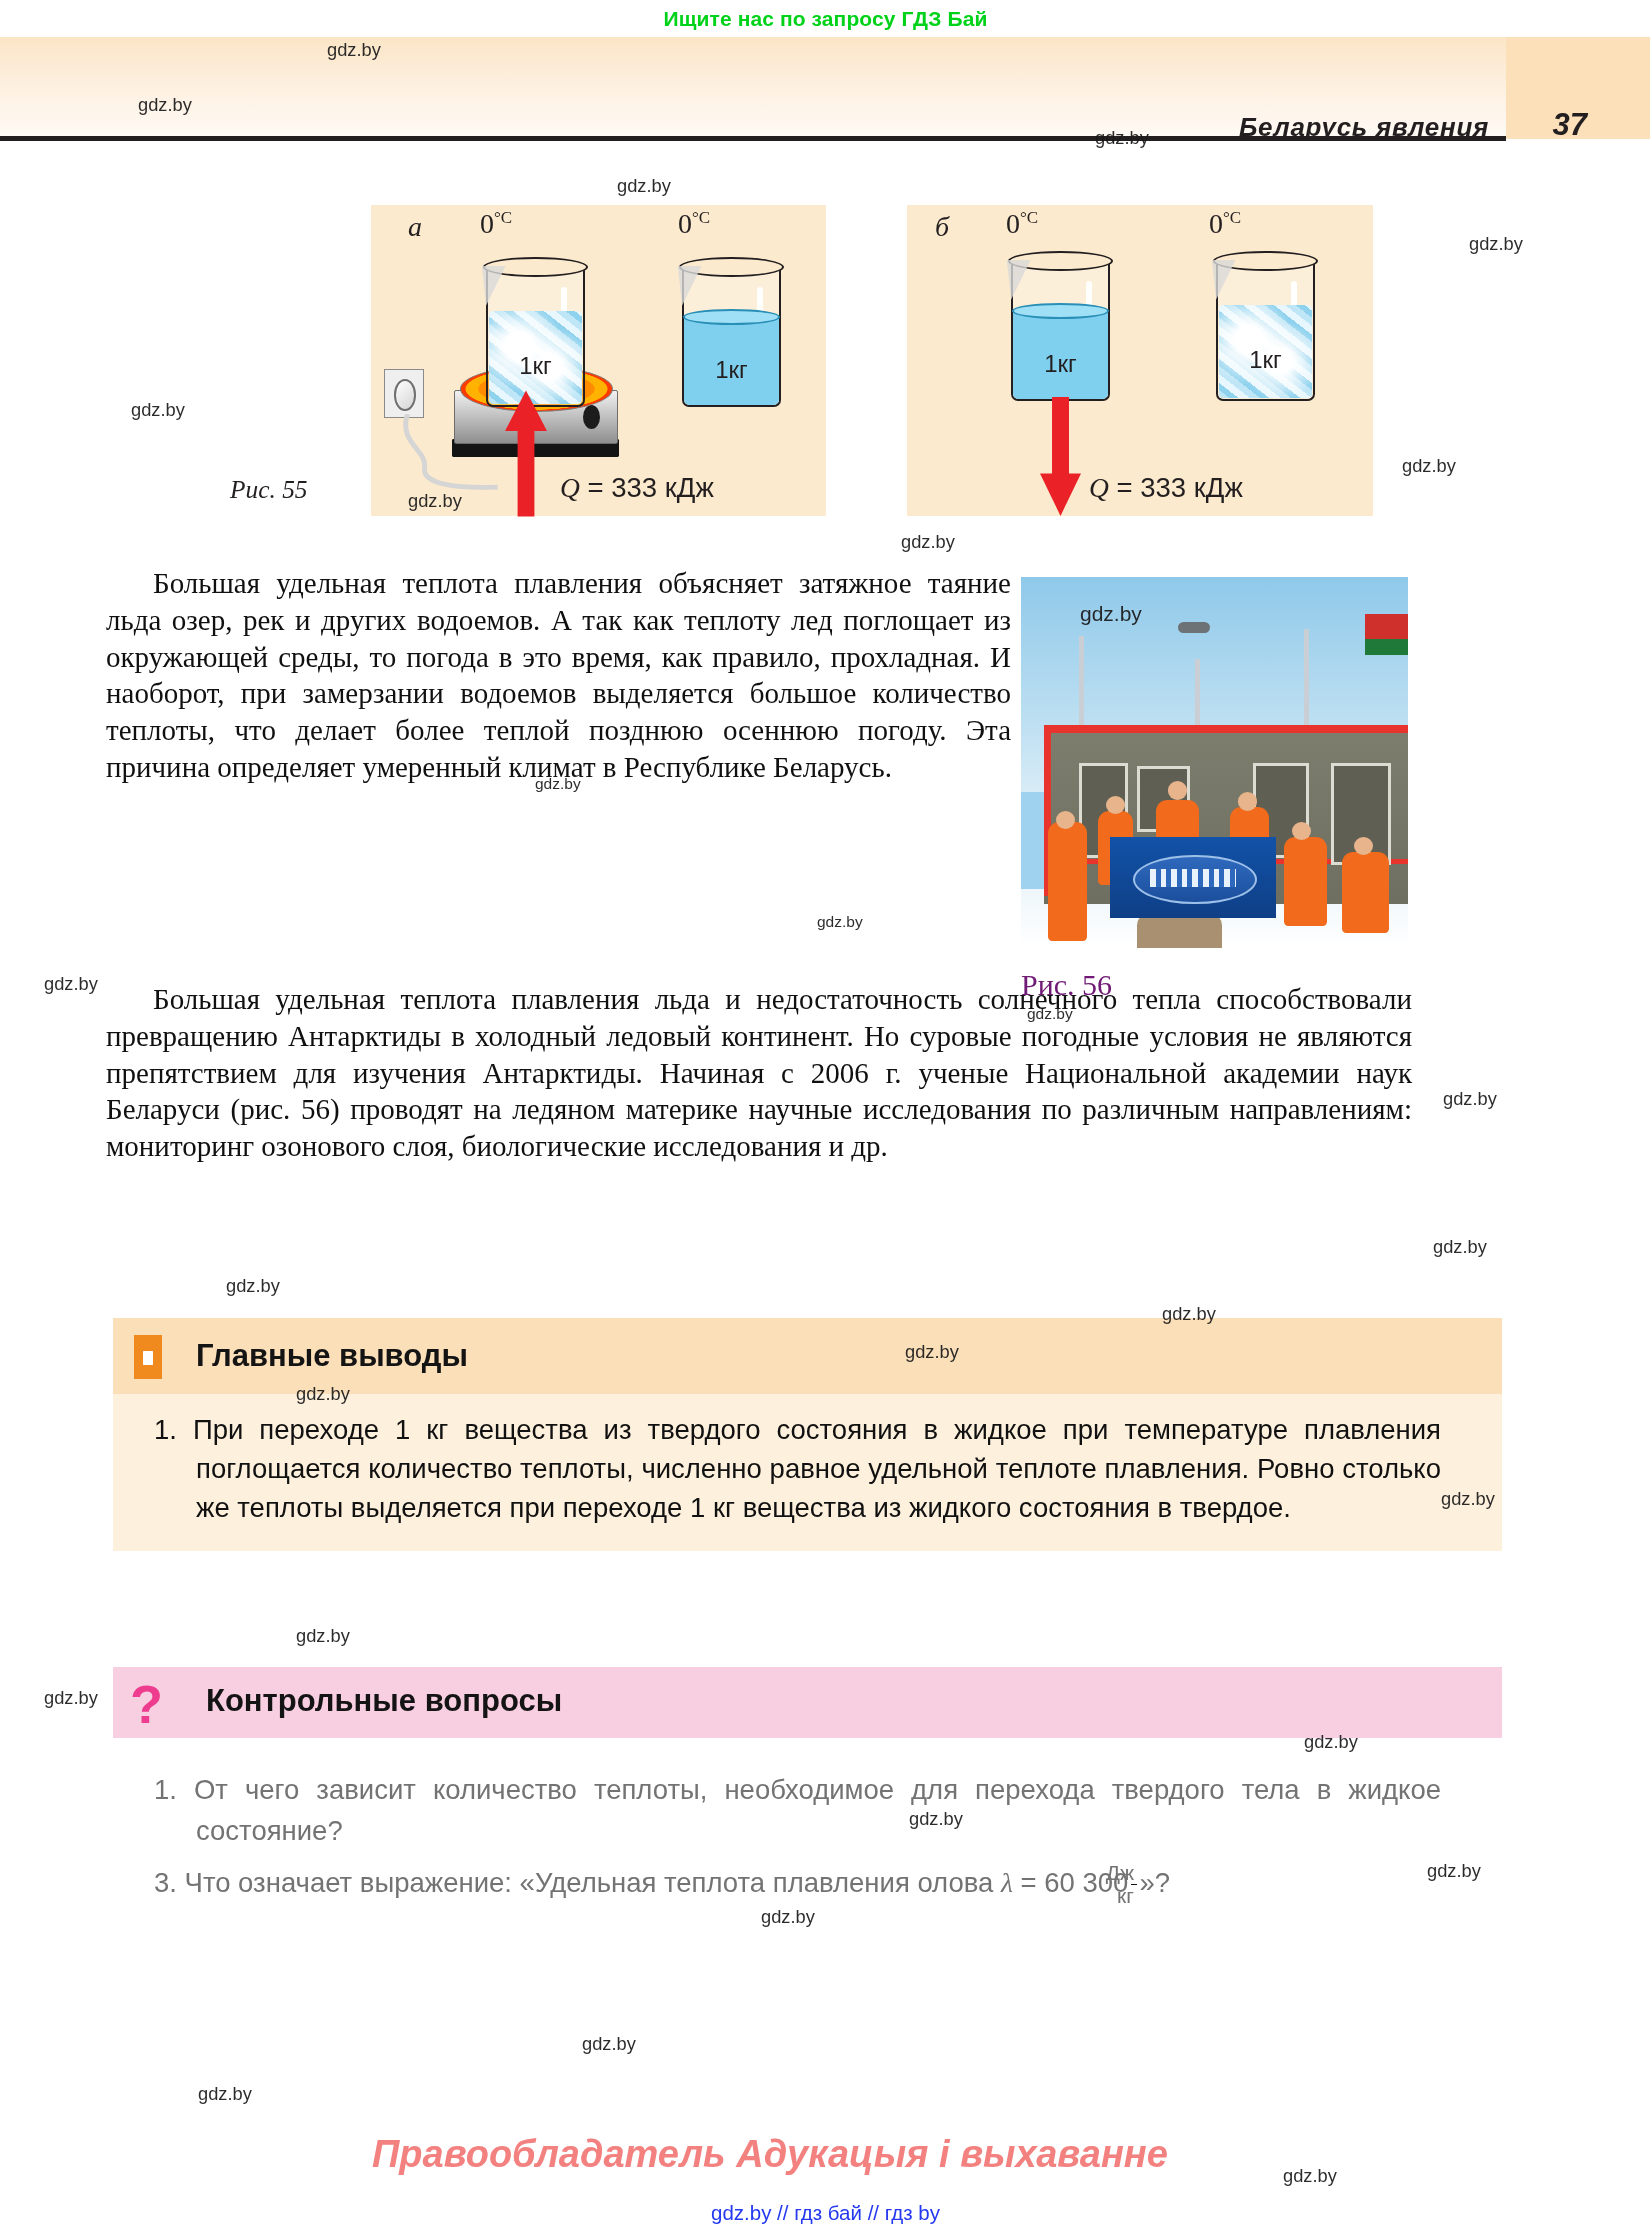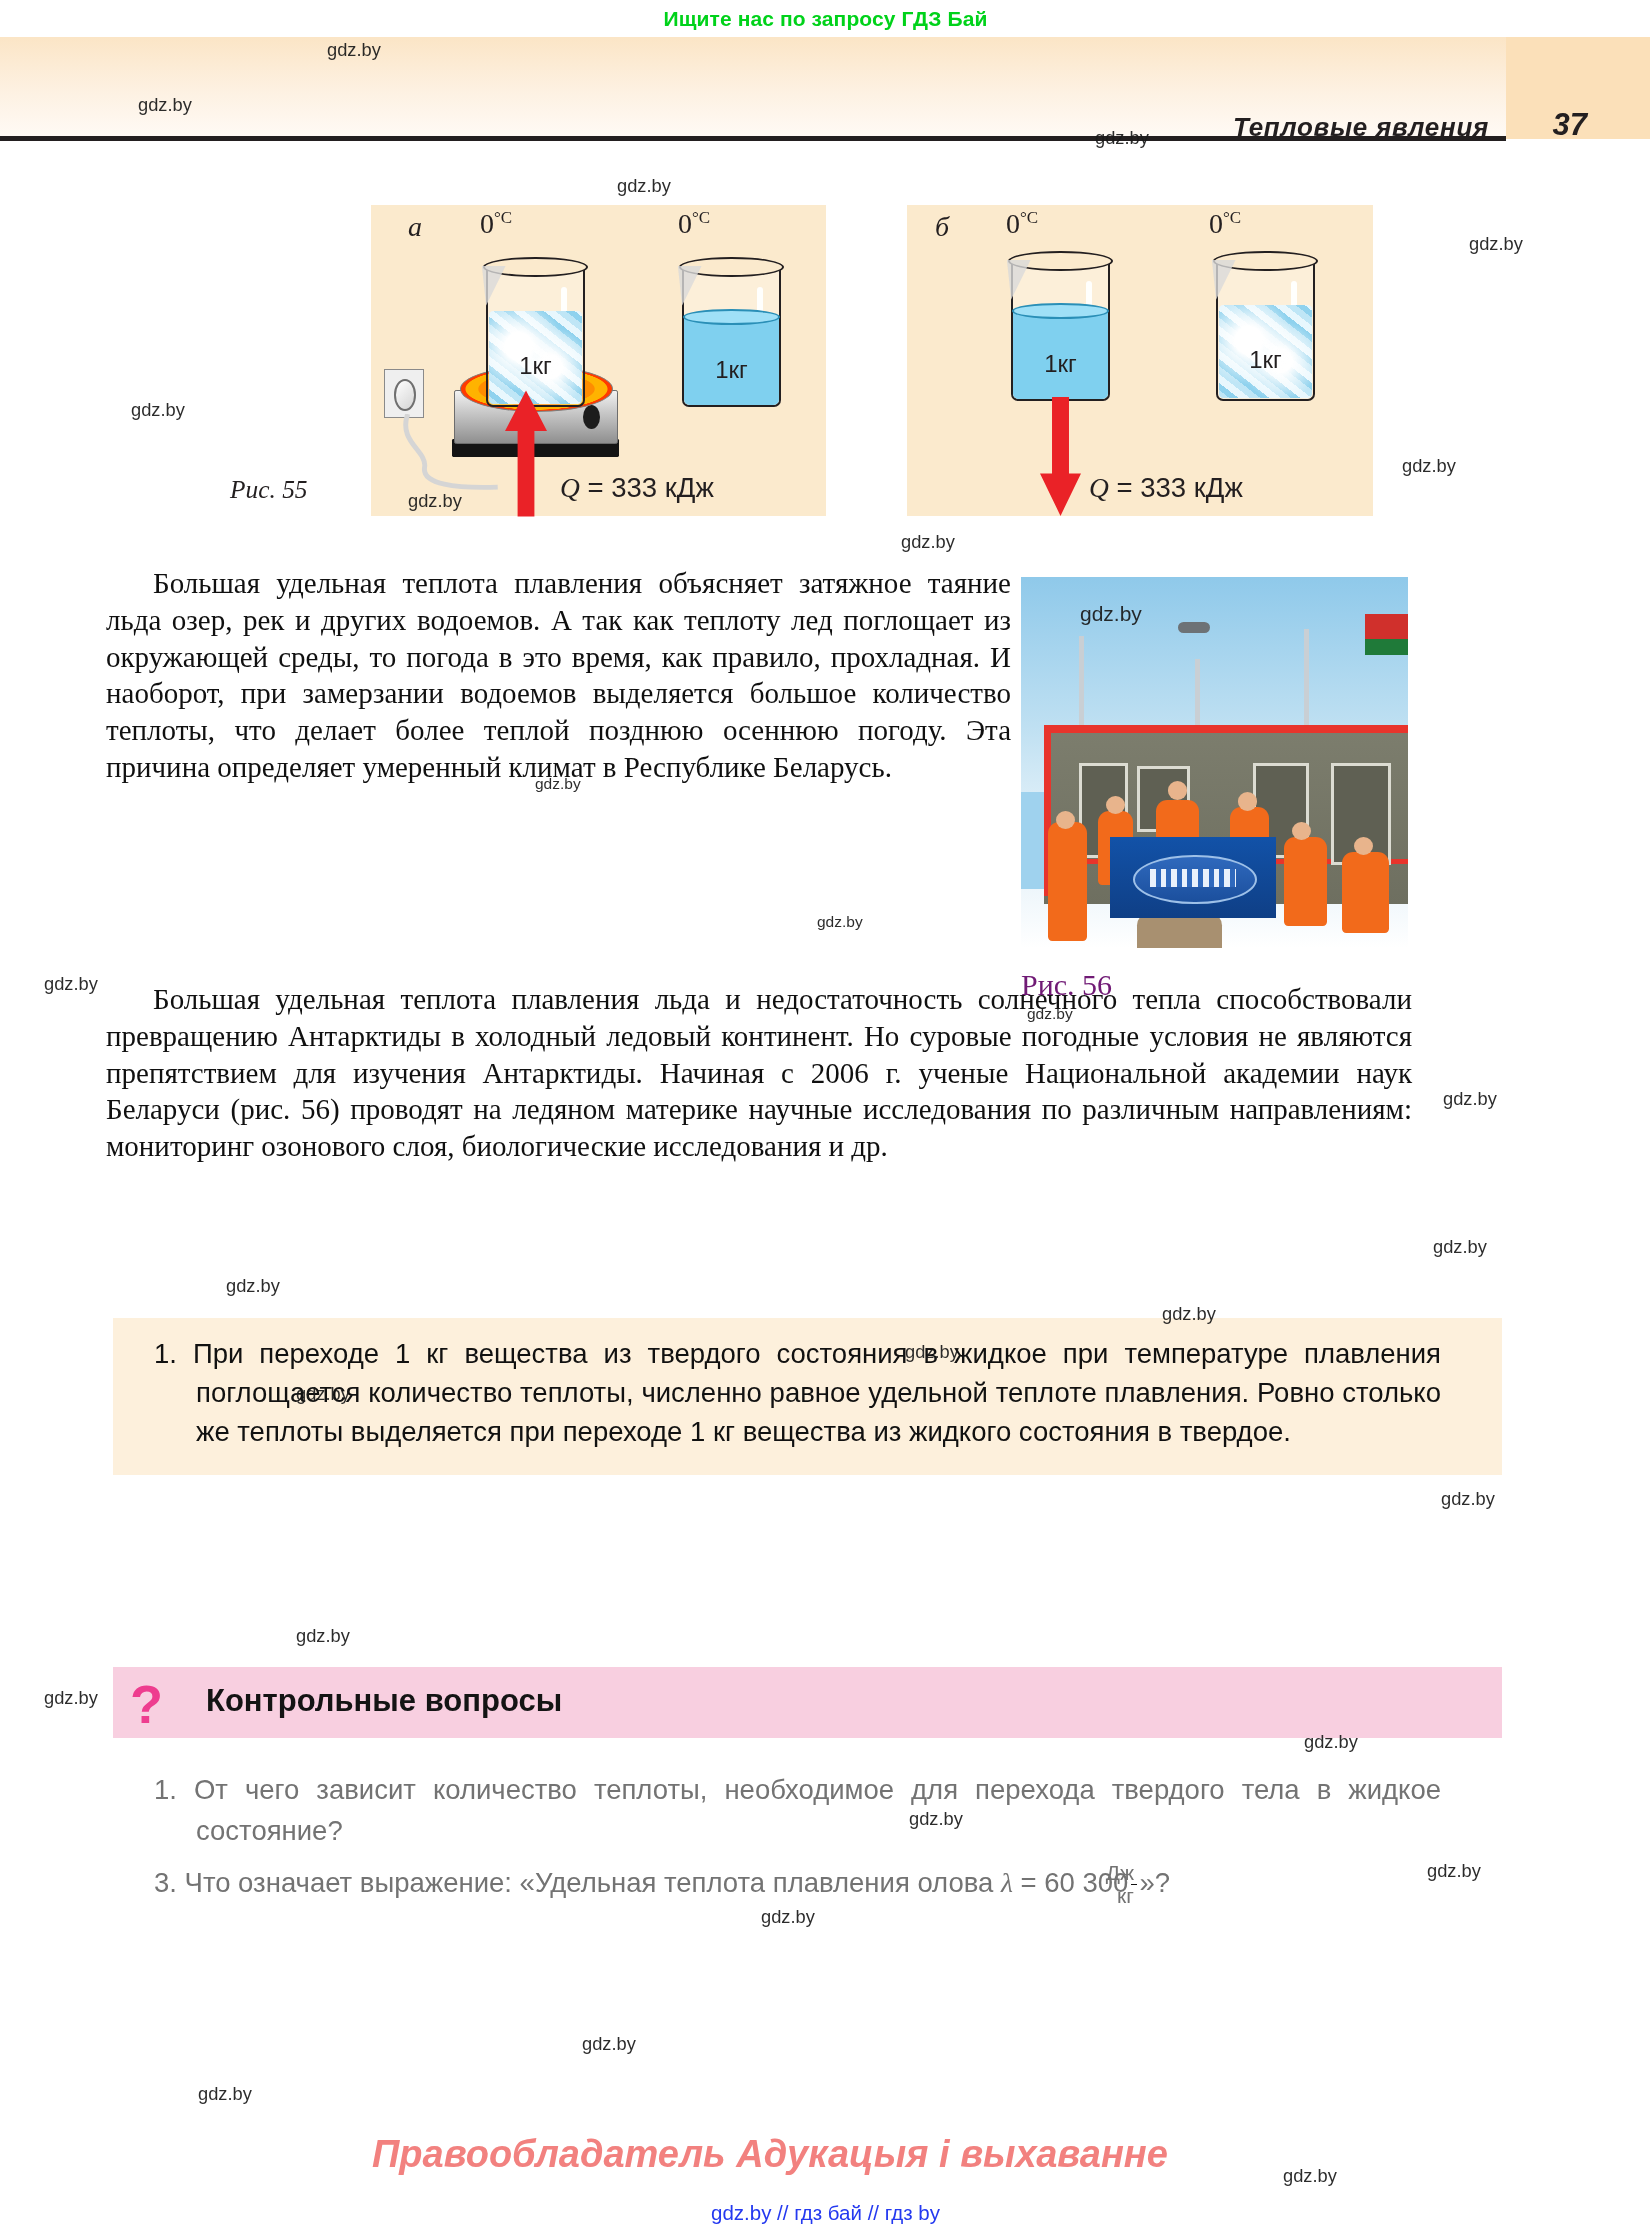--- a/index.html
+++ b/index.html
@@ -285,21 +285,21 @@
 </head>
 <body>
 
 <div class="top-banner">
   <span>Ищите нас по запросу ГДЗ Бай</span>
 </div>
 
 <div class="header"></div>
 <div class="header-accent"></div>
 <div class="header-rule"></div>
-<div class="header-title">Тепловые явления</div>
+<div class="header-title">Беларусь явления</div>
 <div class="header-pagenum">37</div>
 
 <div class="fig55">
 
   <div class="fig55-panel a">
     <div class="panel-letter" style="left:37px;top:5.6px;">а</div>
     <div class="temp-label" style="left:109px;top:2.8px;">
       <span>0</span><sup>°C</sup>
     </div>
     <div class="temp-label" style="left:307px;top:2.8px;">
@@ -433,20 +433,24 @@
     <div class="ph-banner-bars"></div>
   </div>
 </div>
 <div class="photo-caption">Рис. 56</div>
 
 <div class="col-text p2">
   <p>Большая удельная теплота плавления льда и недостаточность солнечного тепла способствовали превращению Антарктиды в холодный ледовый континент. Но суровые погодные условия не являются препятствием для изучения Антарктиды. Начиная с 2006 г. ученые Национальной академии наук Беларуси (рис. 56) проводят на ледяном материке научные исследования по различным направлениям: мониторинг озонового слоя, биологические исследования и др.</p>
 </div>
 
 <div class="box-conclusions">
+  <div class="hdr">
+    <div class="hdr-icon-square"></div>
+    <div class="hdr-title">Главные выводы</div>
+  </div>
   <div class="body">
     <ol>
       <li>1. При переходе 1 кг вещества из твердого состояния в жидкое при температуре плавления поглощается количество теплоты, численно равное удельной теплоте плавления. Ровно столько же теплоты выделяется при переходе 1 кг вещества из жидкого состояния в твердое.</li>
     </ol>
   </div>
 </div>
 
 <div class="box-questions">
   <div class="hdr">
     <div class="hdr-icon-q">?</div>

